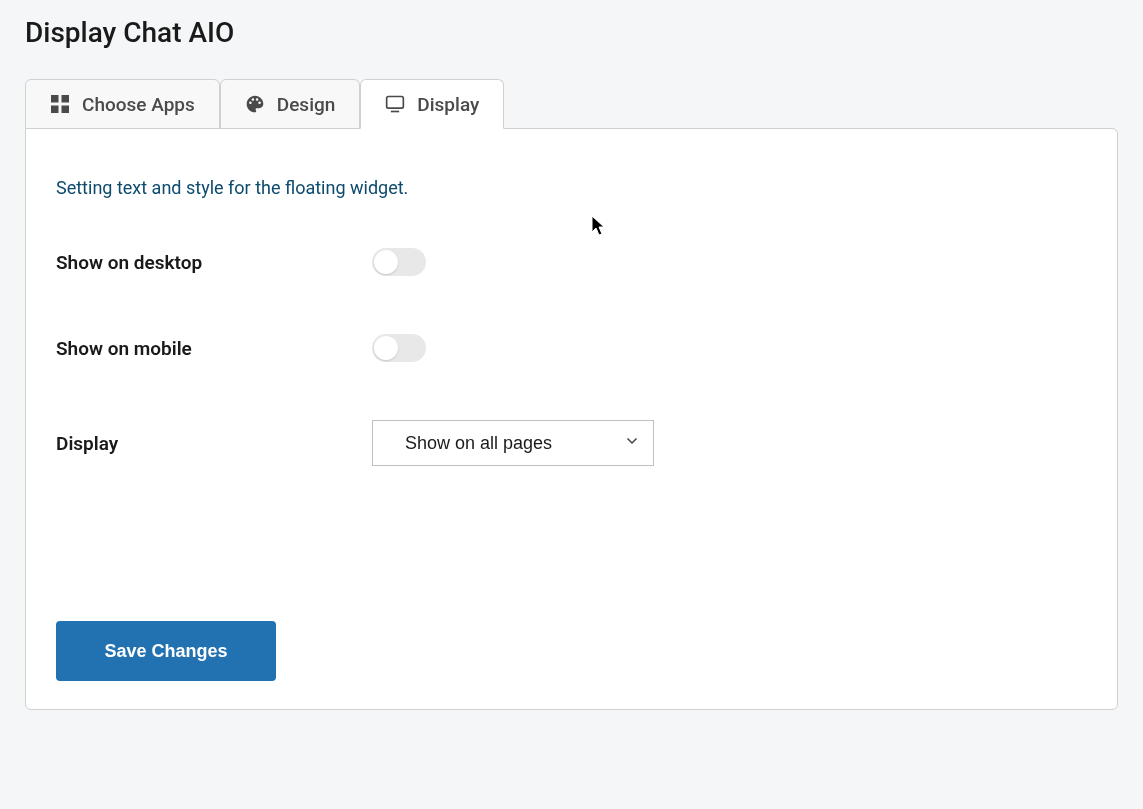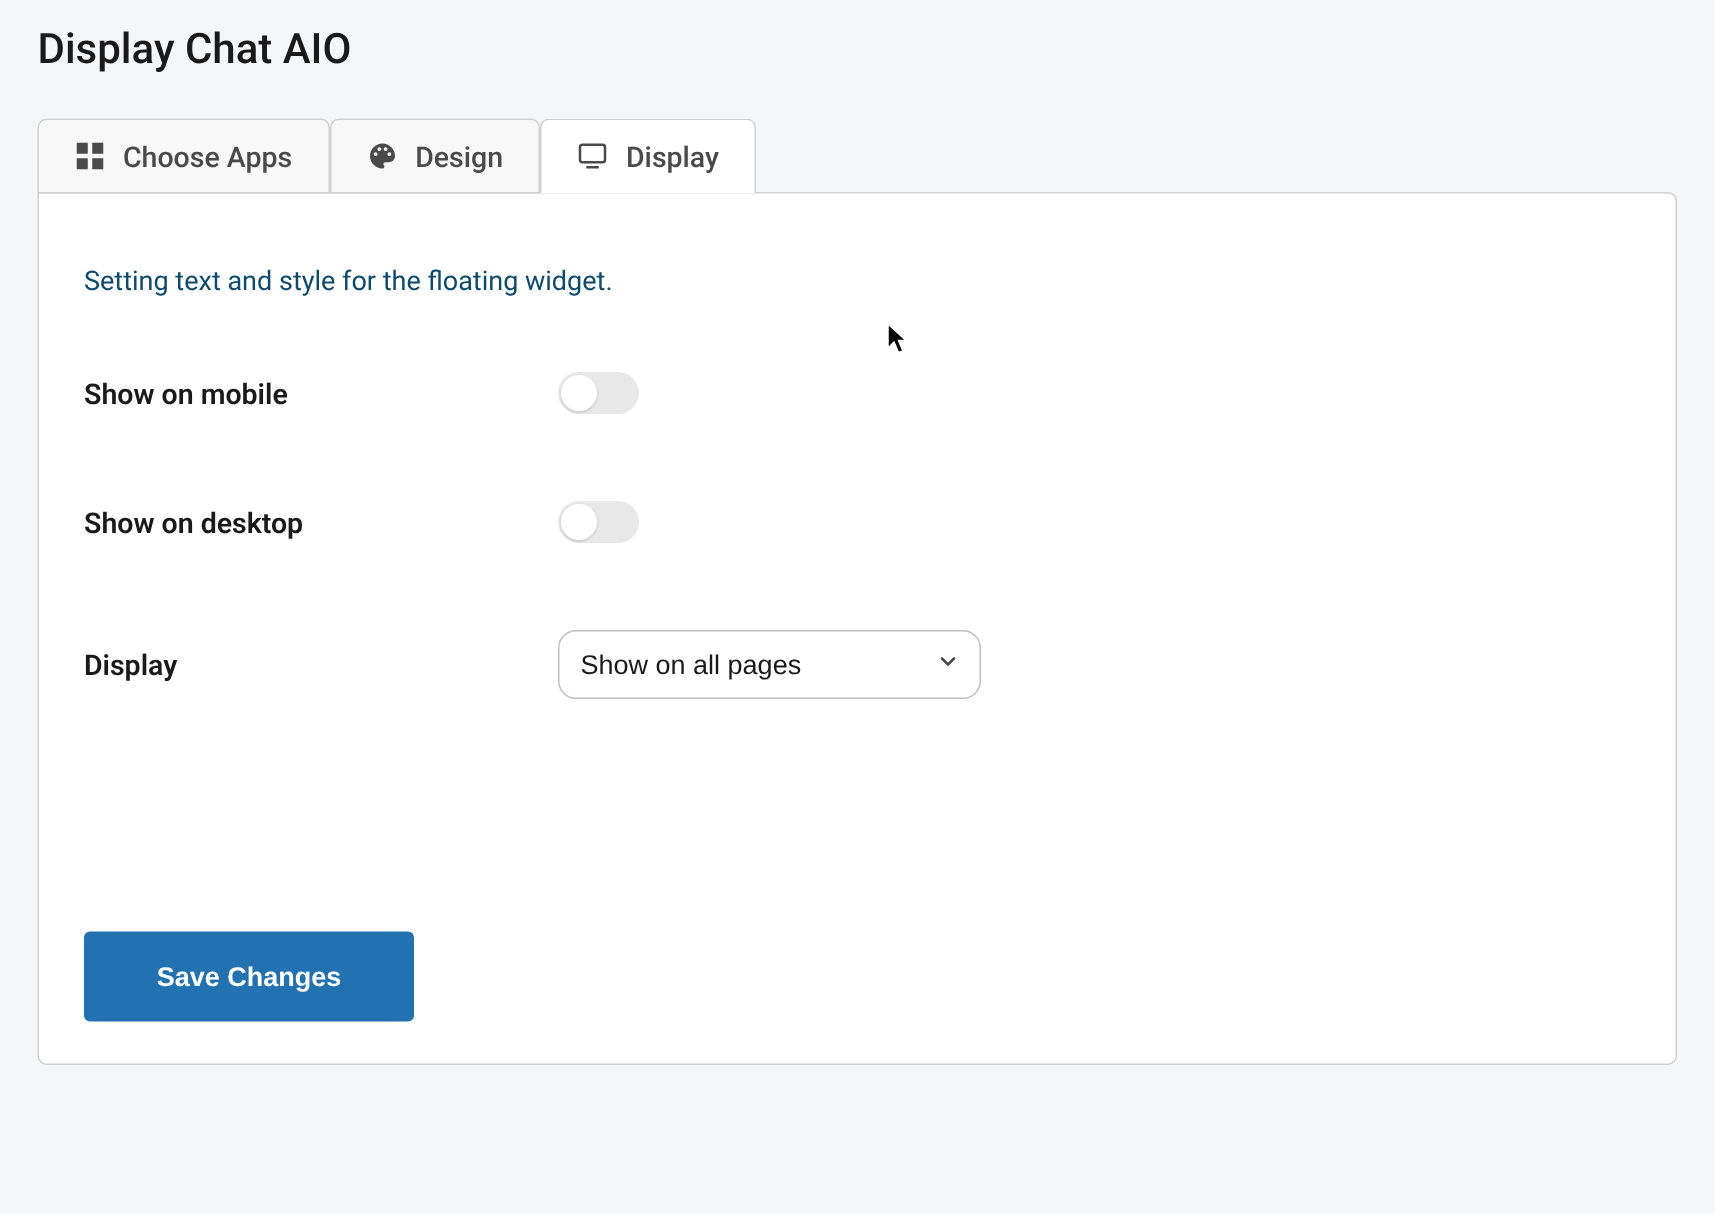--- a/index.html
+++ b/index.html
@@ -100,25 +100,25 @@
       box-shadow: 0 1px 2px rgba(0,0,0,0.15);
     }
     .select-wrap {
       position: relative;
       width: 282px;
     }
     .select {
       width: 100%;
       height: 46px;
       border: 1px solid #bfbfbf;
-      border-radius: 12px;
+      border-radius: 0;
       background: #ffffff;
       font-size: 18px;
       color: #1a1a1a;
-      padding: 0 40px 0 14px;
+      padding: 0 40px 0 32px;
       appearance: none;
       cursor: pointer;
       text-align: left;
     }
     .select-chevron {
       position: absolute;
       right: 14px;
       top: 50%;
       transform: translateY(-50%);
       pointer-events: none;
@@ -181,28 +181,28 @@
         </svg>
     </span>
     <span>Display</span>
   </div>
 </div>
 
 <div class="panel">
   <p class="panel-desc">Setting text and style for the floating widget.</p>
 
   <div class="field-row">
-    <div class="field-label">Show on mobile</div>
+    <div class="field-label">Show on desktop</div>
     <div class="toggle">
       <div class="toggle-knob"></div>
     </div>
   </div>
 
   <div class="field-row">
-    <div class="field-label">Show on desktop</div>
+    <div class="field-label">Show on mobile</div>
     <div class="toggle">
       <div class="toggle-knob"></div>
     </div>
   </div>
 
   <div class="field-row">
     <div class="field-label">Display</div>
     <div class="select-wrap">
       <button class="select">Show on all pages</button>
       <span class="select-chevron">

